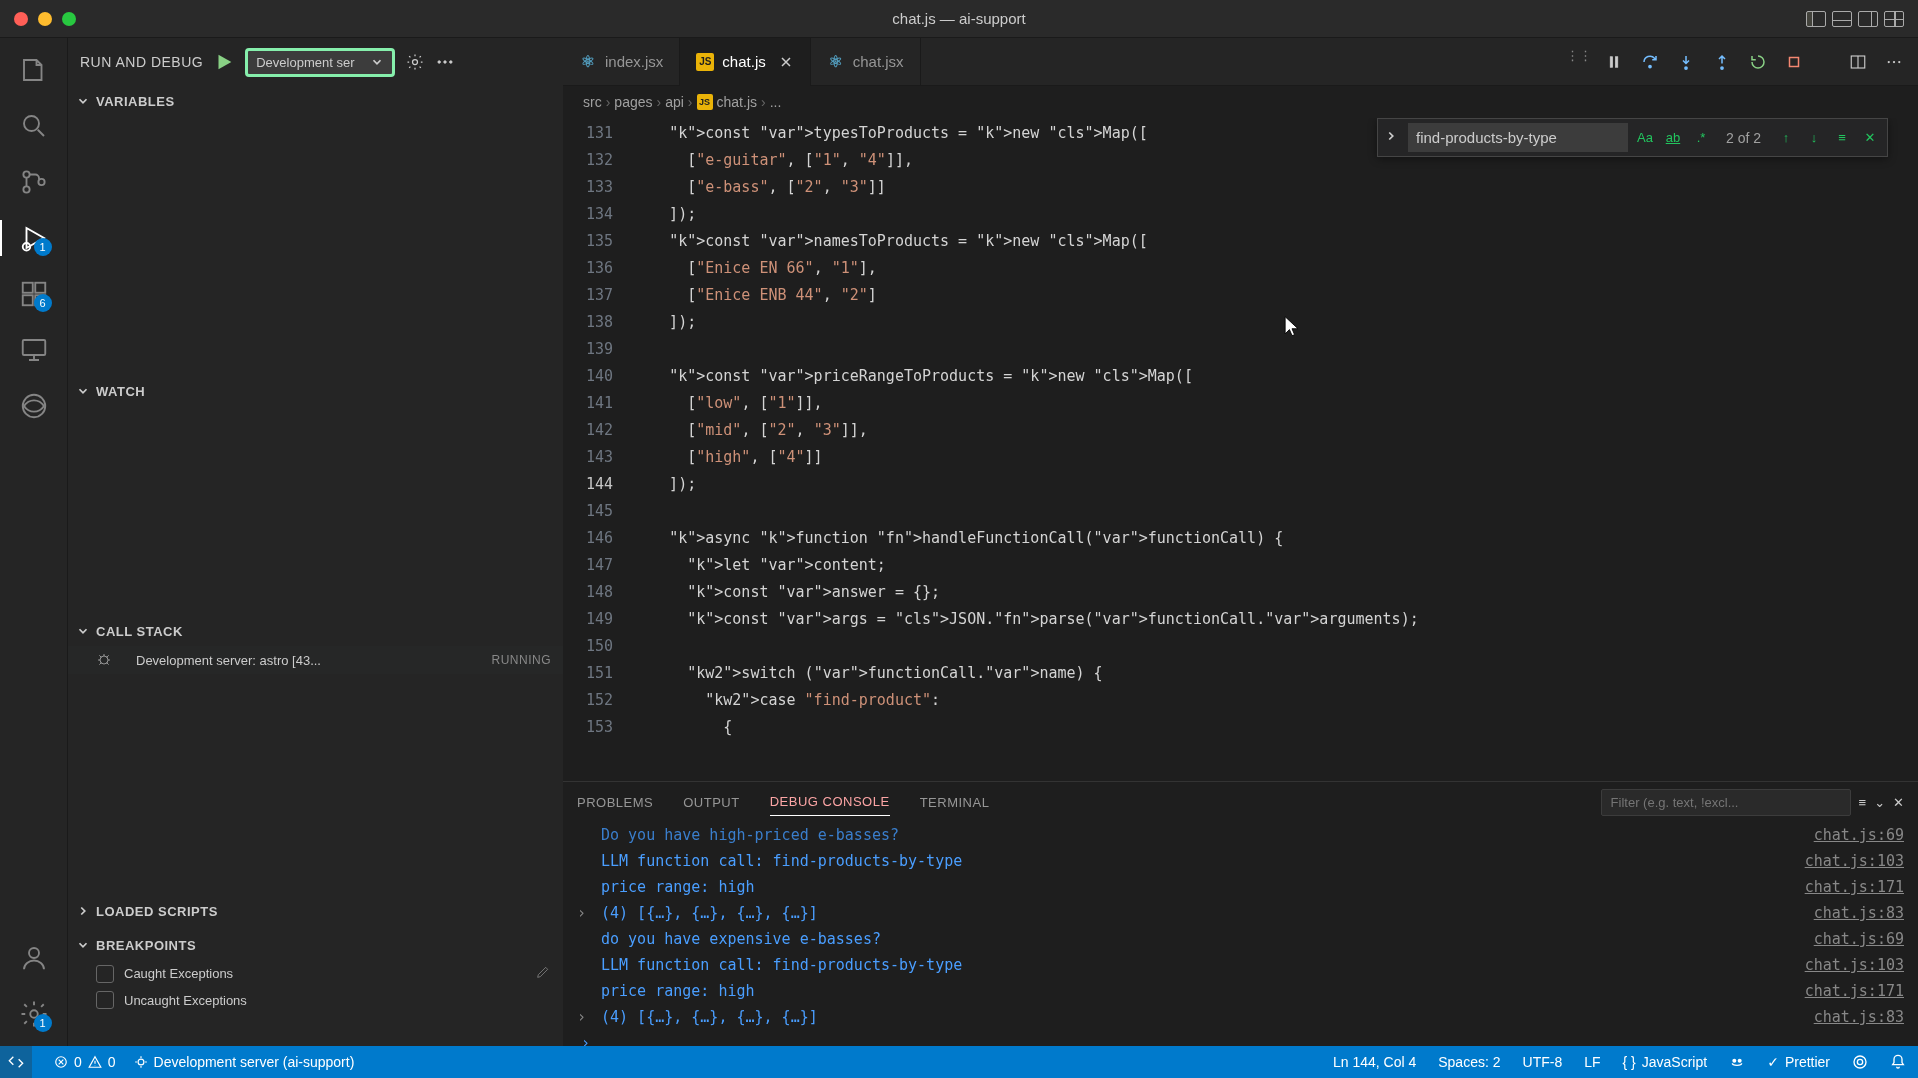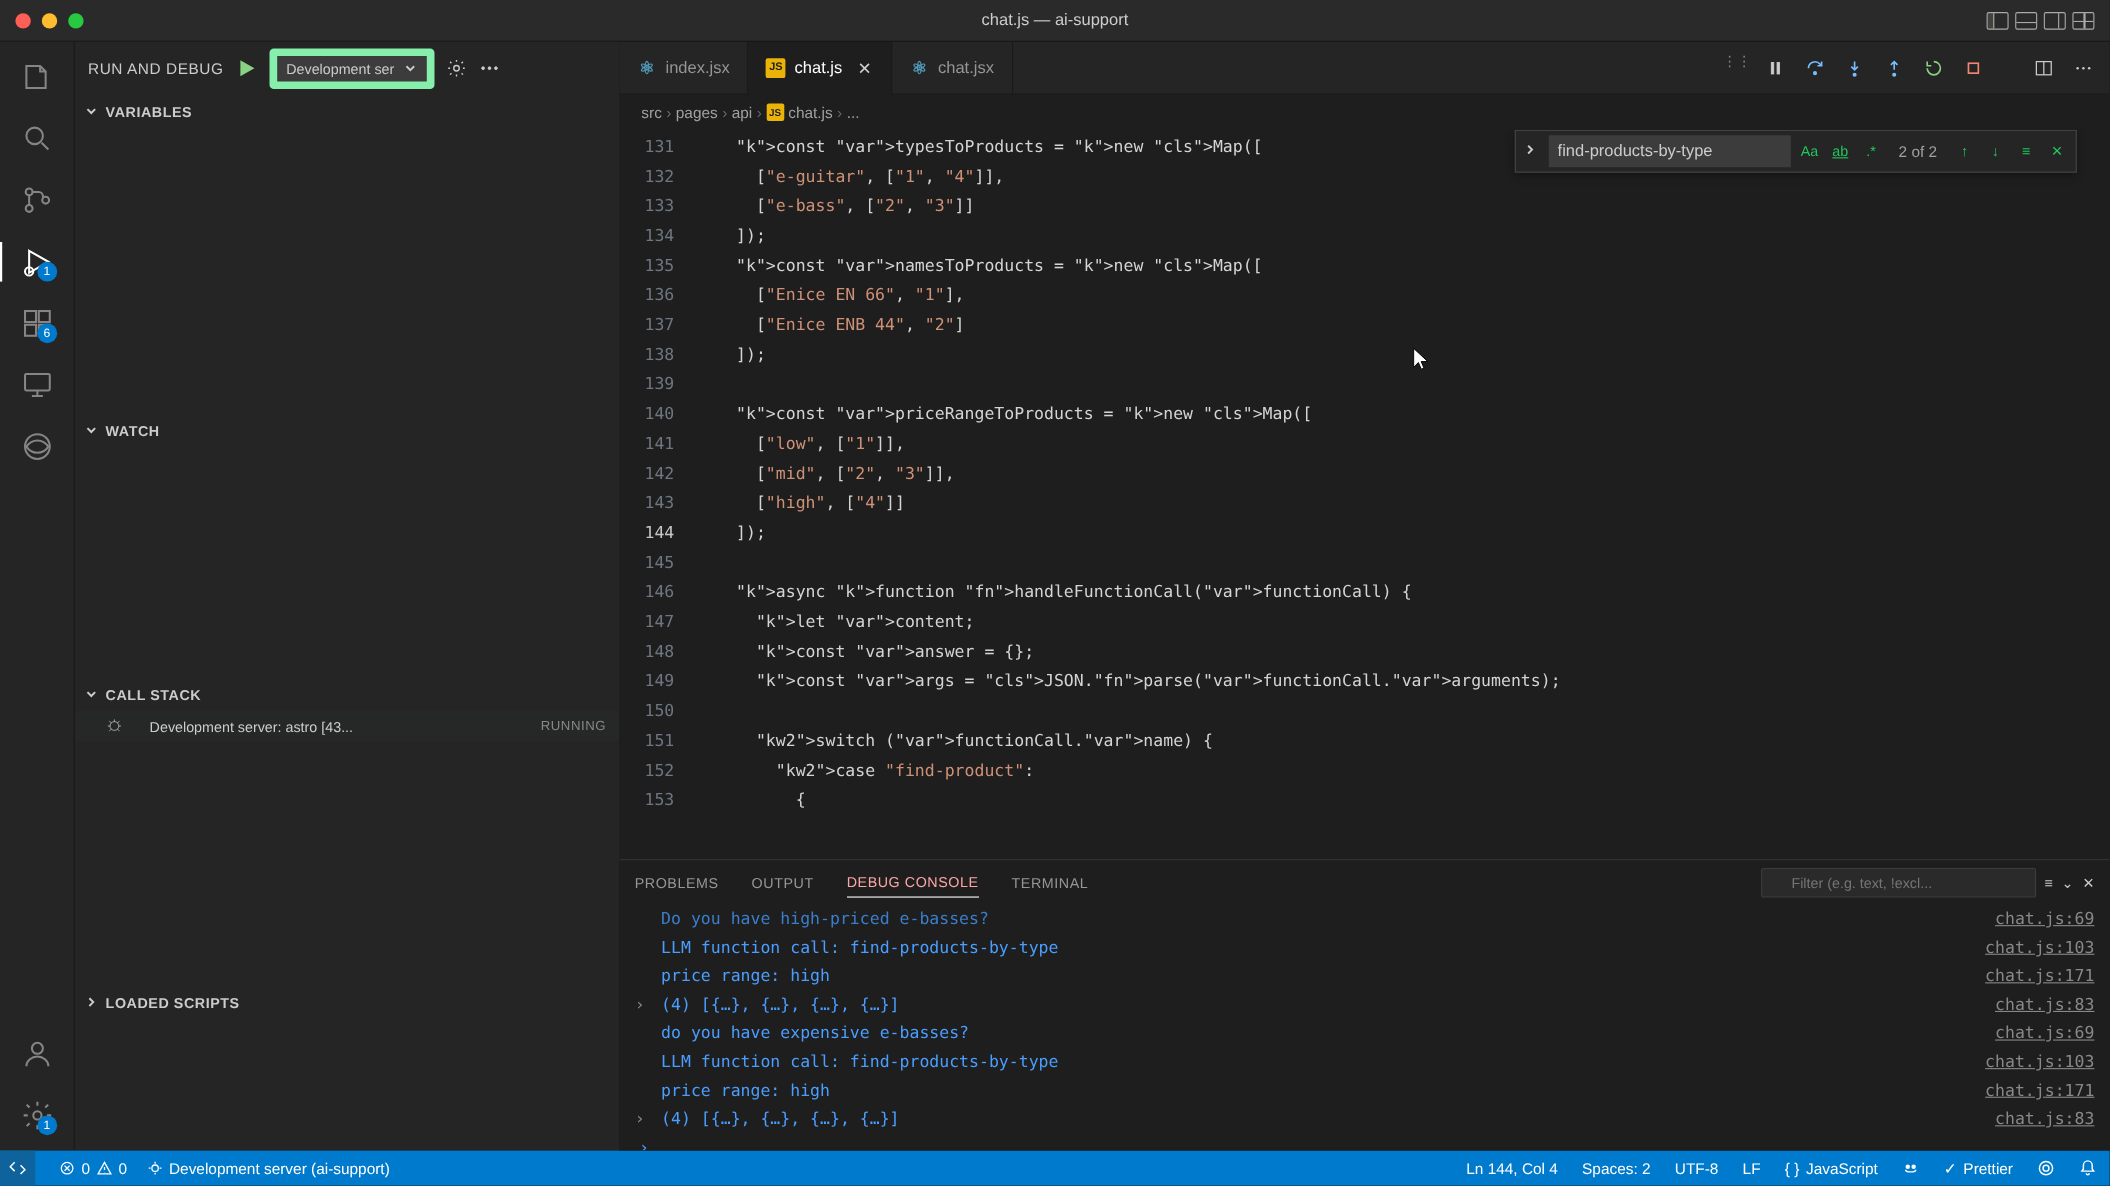--- a/index.html
+++ b/index.html
@@ -70,21 +70,21 @@
   display: flex;
   align-items: center;
   padding: 0 12px;
   gap: 10px;
 }
 .sidebar-title { font-size: 14px; letter-spacing: 0.5px; color: #ccc; }
 .play-btn { width:22px; height:22px; }
 .play-btn svg { fill:#89d185; }
 .config-select {
   background: #3c3c3c;
-  border: 7px solid #86efac;
+  border: 3px solid #86efac;
   color: #ccc;
   padding: 4px 8px;
   border-radius: 4px;
   font-size: 13px;
   flex: 0 0 150px;
   display: flex;
   align-items: center;
   justify-content: space-between;
 }
 .gear-sm, .dots-sm { width: 20px; height: 20px; display:flex; align-items:center; justify-content:center; }
@@ -186,21 +186,21 @@
 .find-input { background:#3c3c3c; border:none; color:#ccc; padding:6px 8px; width:220px; font-size:15px; }
 .find-opt { width:22px; height:22px; display:flex; align-items:center; justify-content:center; font-size:13px; color:#22c55e; cursor:pointer; }
 .find-count { color:#a0a0a0; font-size:14px; margin:0 8px; }
 
 
 .panel { height: 265px; background:#1e1e1e; border-top:1px solid #333; display:flex; flex-direction:column; }
 .panel-tabs { height:40px; display:flex; align-items:center; padding:0 14px; gap:30px; }
 .panel-tab { font-size:13px; letter-spacing:0.5px; color:#969696; cursor:pointer; padding:6px 0; }
 .panel-tab.active { color:#fca5a5; border-bottom:1px solid #fff; }
 .panel-right { margin-left:auto; display:flex; align-items:center; gap:8px; }
-.filter-input { background:#2a2a2a; border:1px solid #3c3c3c; color:#888; padding:5px 27px; width:250px; font-size:13px; border-radius:2px; }
+.filter-input { background:#2a2a2a; border:1px solid #3c3c3c; color:#888; padding:5px 9px; width:250px; font-size:13px; border-radius:2px; }
 .panel-body { flex:1; overflow:hidden; font-family:"SF Mono", Menlo, monospace; font-size:15px; line-height:26px; padding: 0 14px; position:relative; }
 .con-line { display:flex; }
 .con-chev { width:24px; color:#888; }
 .con-msg { flex:1; color:#4a9eff; }
 .con-msg.dim { color:#3a7ecc; }
 .con-src { color:#888; text-decoration:underline; }
 .con-prompt { color:#4a9eff; padding-left:4px; }
 
 
 .statusbar {
@@ -380,20 +380,41 @@
       <div class="section-header">
         <span class="chev">
             <svg viewBox="0 0 16 16">
               <path d="M6 4l4 4-4 4"></path>
             </svg>
           </span>
         <span>LOADED SCRIPTS</span>
       </div>
     </div>
 
+    <div class="sec-breakpoints">
+      <div class="section-header">
+        <span class="chev">
+            <svg viewBox="0 0 16 16">
+              <path d="M4 6l4 4 4-4"></path>
+            </svg>
+          </span>
+        <span>BREAKPOINTS</span>
+      </div>
+      <div class="bp-row">
+        <span class="checkbox"></span>
+        <span>Caught Exceptions</span>
+        <span class="bp-edit"><svg width="16" height="16" viewBox="0 0 24 24" stroke="#ccc" fill="none">
+              <path d="M4 20l4-1 11-11-3-3L5 16z"></path>
+            </svg></span>
+      </div>
+      <div class="bp-row">
+        <span class="checkbox"></span>
+        <span>Uncaught Exceptions</span>
+      </div>
+    </div>
   </div>
 
   <div class="editor-area" style="position:relative;">
     <div class="tabs-row">
       <div class="tab">
         <span class="tab-icon jsx">⚛</span>
         <span>index.jsx</span>
       </div>
       <div class="tab active">
         <span class="tab-icon js">JS</span>

